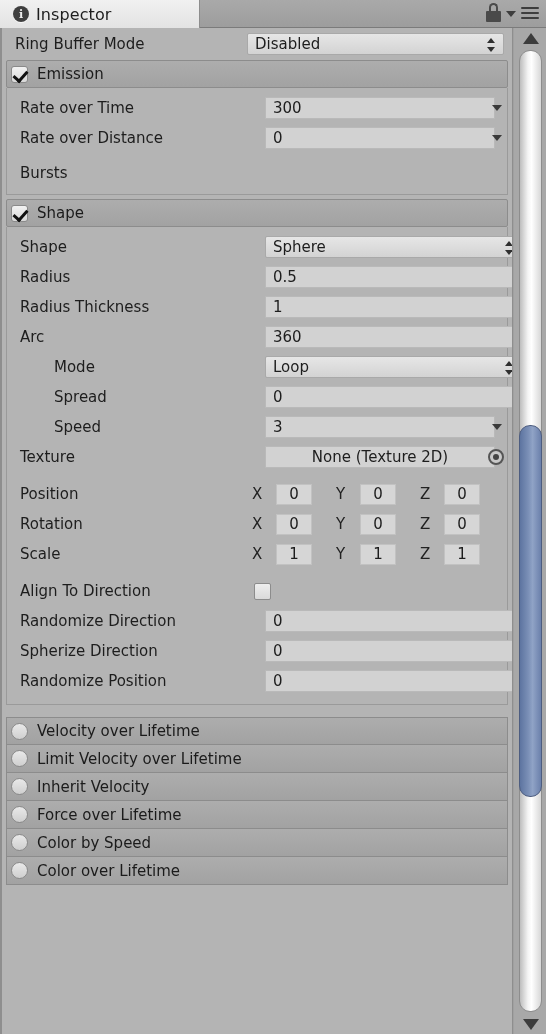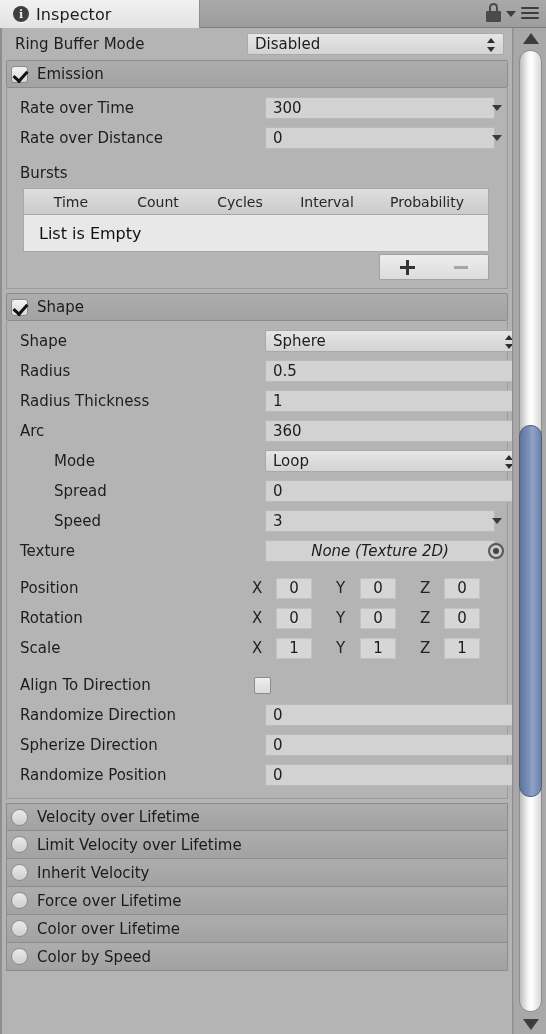--- a/index.html
+++ b/index.html
@@ -103,21 +103,21 @@
 
   .field {
     position: absolute; left: 258px; height: 22px;
     background: #d2d2d2; border: 1px solid #b9b9b9;
     display: flex; align-items: center; padding-left: 7px;
     font-size: 15px; color: #1d1d1d;
   }
   .field.w-full  { width: 257px; }
   .field.w-drop  { width: 230px; }
   .field.w-pop   { width: 257px; background: linear-gradient(#e6e6e6,#d3d3d3); border:1px solid #a9a9a9; border-radius:2px; }
-  .field.w-obj   { width: 230px; background:#d2d2d2; justify-content:center; padding-left:0;font-style:italic; }
+  .field.w-obj   { width: 230px; background:#d2d2d2; justify-content:center; padding-left:0; }
 
   .popup-arrows {
     position: absolute; right: 7px; top: 3px; width: 9px; height: 16px;
   }
   .popup-arrows::before, .popup-arrows::after {
     content: ""; position: absolute; left: 0; width: 0; height: 0;
     border-left: 4.5px solid transparent; border-right: 4.5px solid transparent;
   }
   .popup-arrows::before { top: 1px; border-bottom: 5px solid #2f2f2f; }
   .popup-arrows::after  { bottom: 1px; border-top: 5px solid #2f2f2f; }
@@ -282,36 +282,20 @@
         </span>
         <span class="mini-caret"></span>
       </div>
 
       <div class="spacer-sm"></div>
 
       <div class="row" style="height:26px;">
         <span class="lbl">Bursts</span>
       </div>
 
-      <div class="bursts-wrap">
-        <div class="bursts-head">
-          <span class="bh1">Time</span>
-          <span class="bh2">Count</span>
-          <span class="bh3">Cycles</span>
-          <span class="bh4">Interval</span>
-          <span class="bh5">Probability</span>
-        </div>
-        <div class="bursts-body">List is Empty</div>
-        <div class="bursts-foot">
-          <div class="bursts-btns">
-            <span class="plus"></span>
-            <span class="minus"></span>
-          </div>
-        </div>
-      </div>
     </div>
 
     <div class="module-header" style="margin-top:4px;">
       <span class="check on"></span>
       <span class="module-title">Shape</span>
     </div>
     <div class="module-body">
 
       <div class="row">
         <span class="lbl">Shape</span>
@@ -439,41 +423,41 @@
       </div>
 
       <div class="row">
         <span class="lbl">Randomize Position</span>
         <span class="field w-full">
           <span>0</span>
         </span>
       </div>
     </div>
 
-    <div class="collapsed-list" style="margin-top:4px;">
+    <div class="collapsed-list" style="margin-top:12px;">
       <div class="module-header">
         <span class="toggle-dot"></span>
         <span class="module-title">Velocity over Lifetime</span>
       </div>
       <div class="module-header">
         <span class="toggle-dot"></span>
         <span class="module-title">Limit Velocity over Lifetime</span>
       </div>
       <div class="module-header">
         <span class="toggle-dot"></span>
         <span class="module-title">Inherit Velocity</span>
       </div>
       <div class="module-header">
         <span class="toggle-dot"></span>
         <span class="module-title">Force over Lifetime</span>
       </div>
       <div class="module-header">
         <span class="toggle-dot"></span>
+        <span class="module-title">Color by Speed</span>
+      </div>
+      <div class="module-header">
+        <span class="toggle-dot"></span>
         <span class="module-title">Color over Lifetime</span>
-      </div>
-      <div class="module-header">
-        <span class="toggle-dot"></span>
-        <span class="module-title">Color by Speed</span>
       </div>
     </div>
 
   </div>
 </div>
 
 </body></html>

